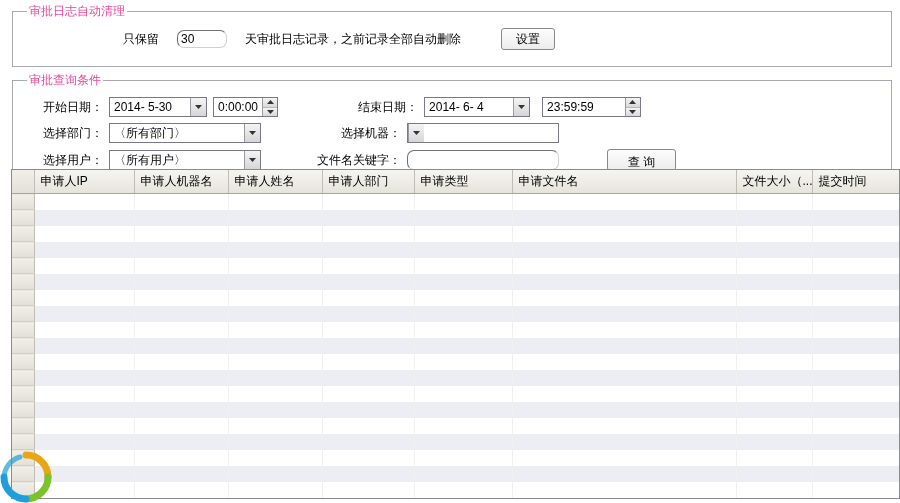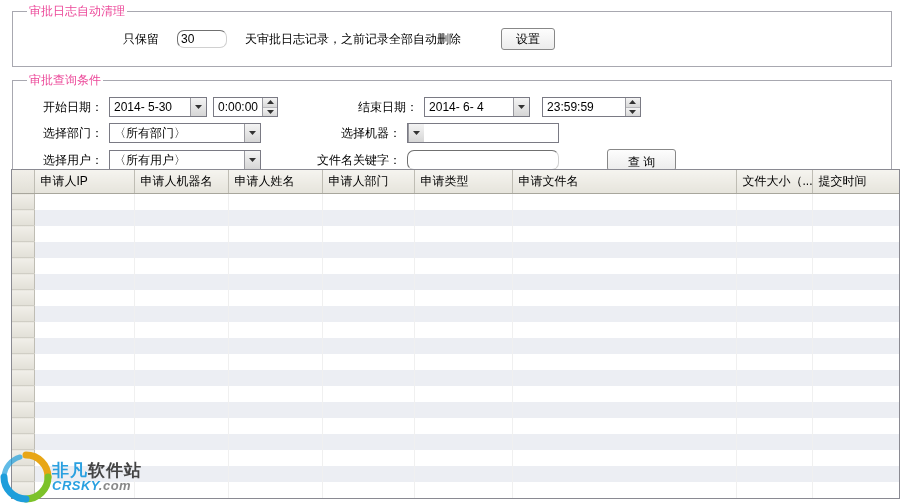--- a/index.html
+++ b/index.html
@@ -467,17 +467,13 @@
 
 <div class="logo">
   <div class="logo-swirl">
     <svg viewBox="0 0 52 52">
       <path d="M26 4 A22 22 0 0 1 48 26" fill="none" stroke="#e8a616" stroke-width="7" stroke-linecap="round"></path>
       <path d="M48 26 A22 22 0 0 1 26 48" fill="none" stroke="#7cc22a" stroke-width="7" stroke-linecap="round"></path>
       <path d="M26 48 A22 22 0 0 1 4 26" fill="none" stroke="#1e9edb" stroke-width="7" stroke-linecap="round"></path>
       <path d="M4 26 A22 22 0 0 1 20 6" fill="none" stroke="#1e9edb" stroke-width="5" stroke-linecap="round" opacity="0.7"></path>
     </svg>
   </div>
-  <div class="logo-text">
-    <div class="logo-cn"><span class="c1" id="logo-cn-1">非凡</span><span class="c2" id="logo-cn-2">软件站</span></div>
-    <div class="logo-en"><span>CRSKY</span><span class="dom">.com</span></div>
-  </div>
 </div>
 
 </body></html>

